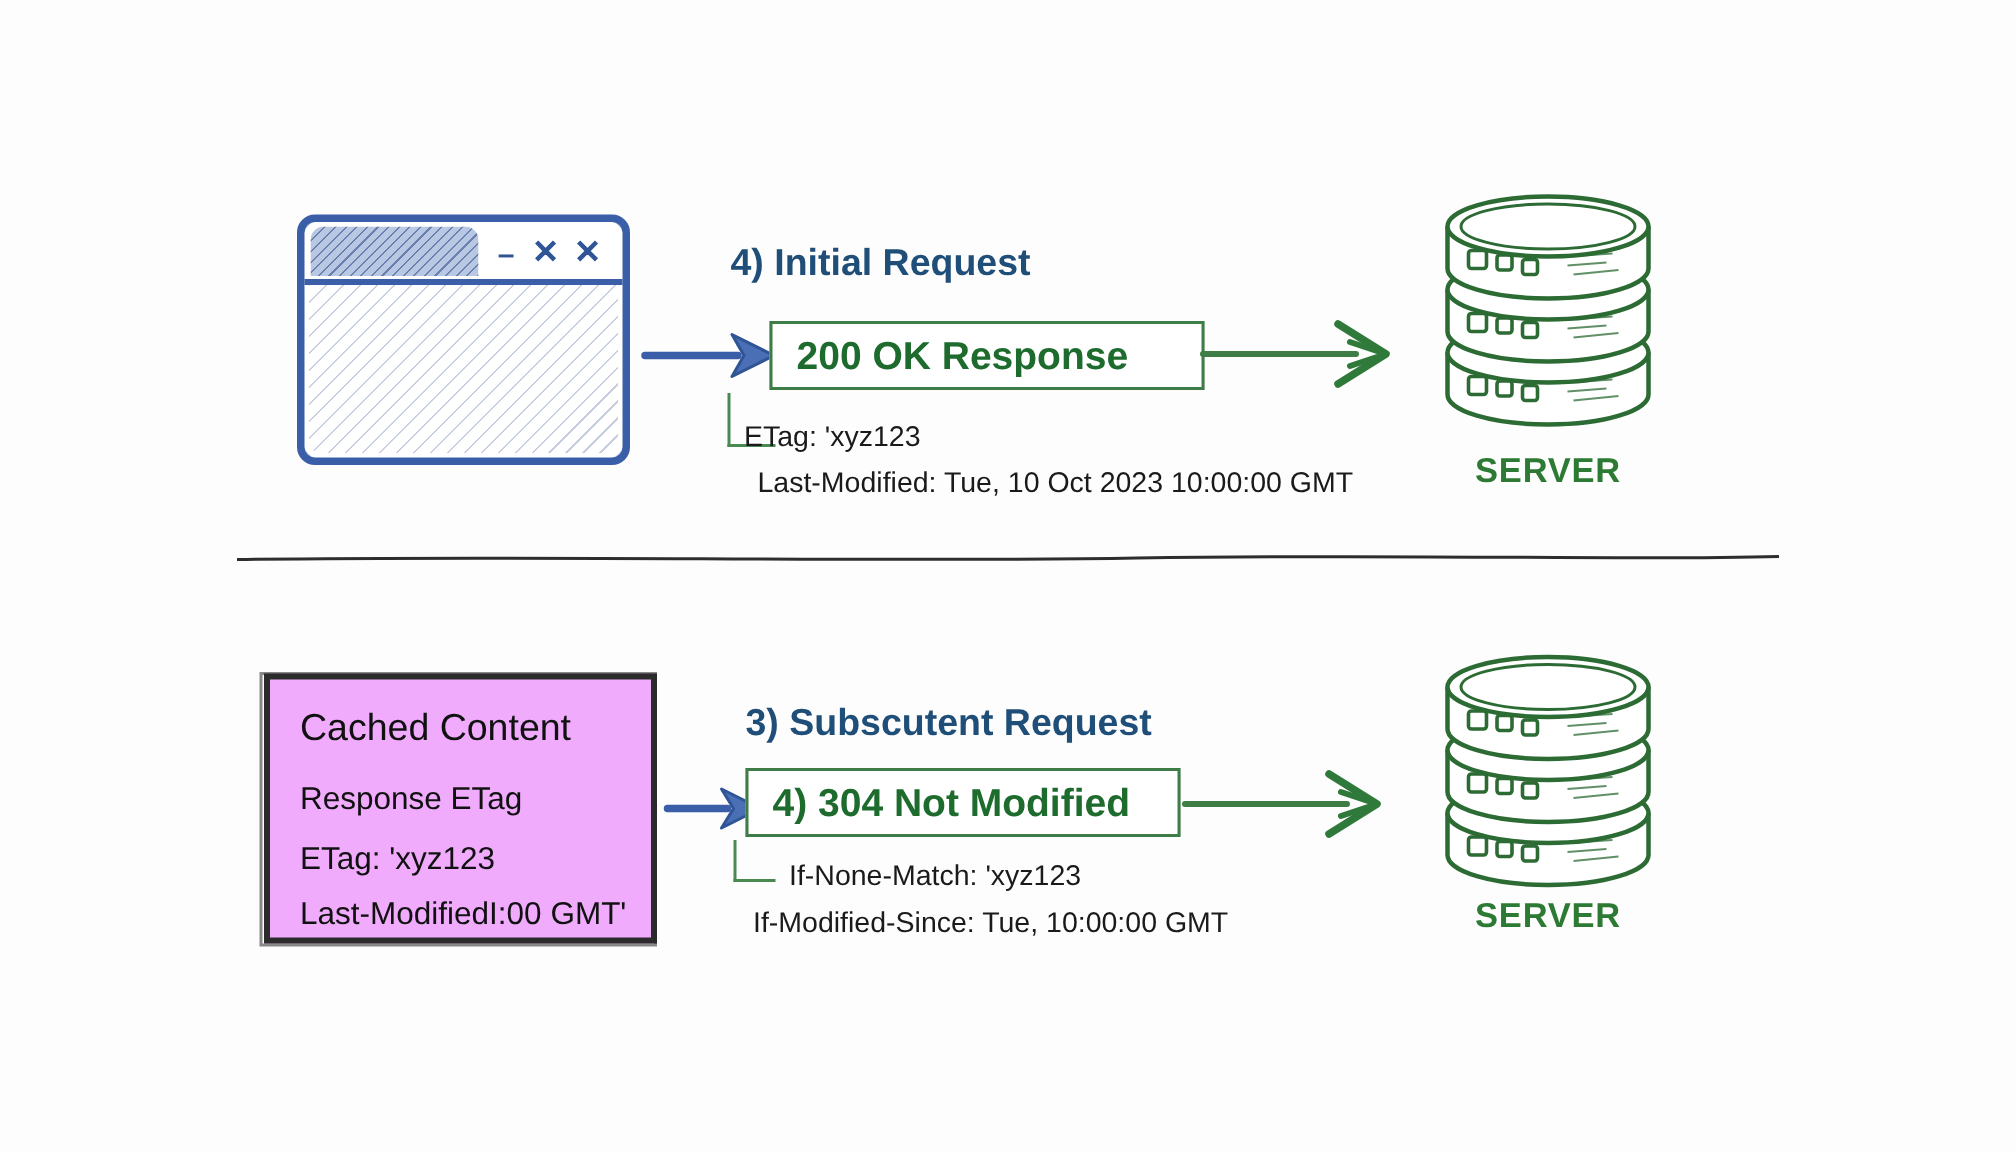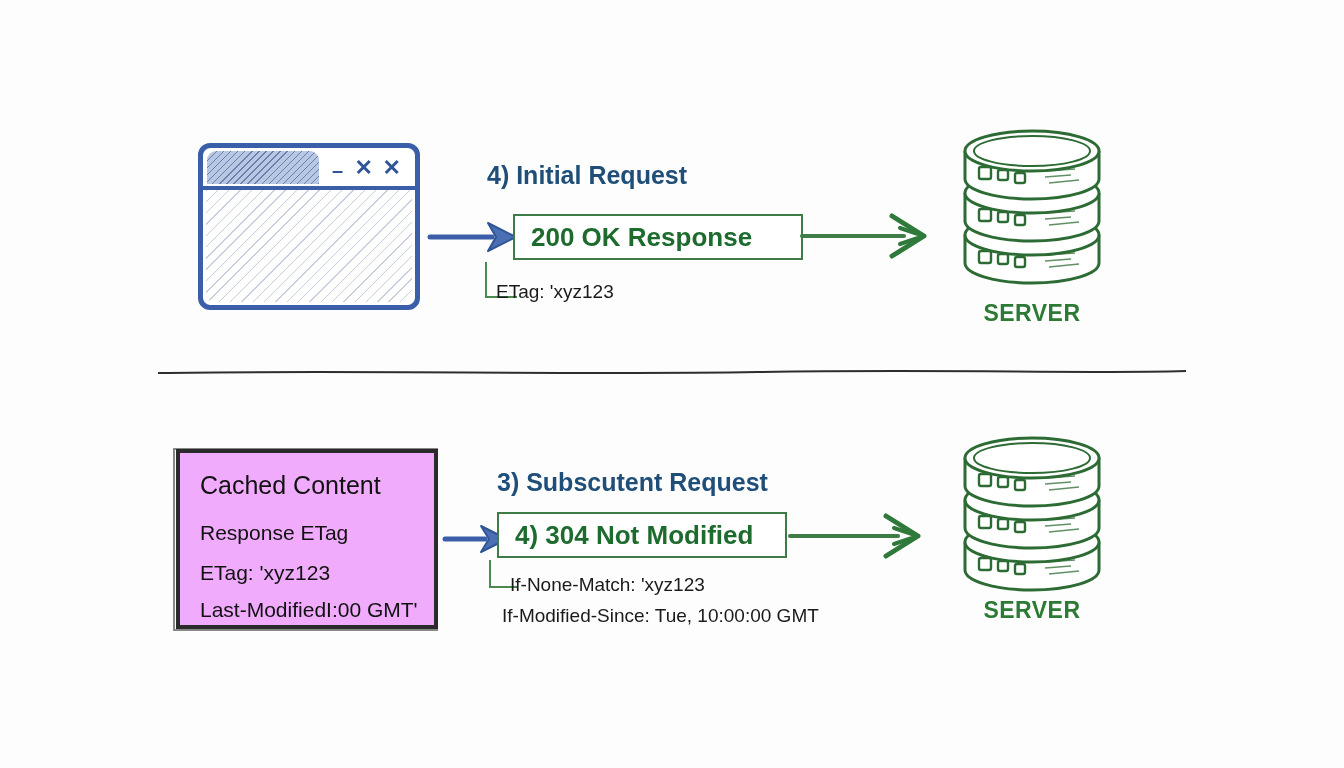--- a/index.html
+++ b/index.html
@@ -180,20 +180,21 @@
 
   <div class="abs heading" style="left:487px; top:161px;">4) Initial Request</div>
 
   <div class="abs statusbox" style="left:513px; top:214px; width:290px; height:46px;">
     <span>200 OK Response</span>
   </div>
 
   <div class="abs bracket" style="left:485px; top:262px; width:30px; height:34px;"></div>
 
   <div class="abs detail" style="left:496px; top:281px;">ETag: 'xyz123</div>
+  <div class="abs detail" style="left:505px; top:312px;">Last-Modified: Tue, 10 Oct 2023 10:00:00 GMT</div>
 
   <svg class="arrow-svg" style="left:800px; top:212px;" width="128" height="48" viewBox="0 0 128 48">
     <path d="M2,24 L104,24" stroke="#3f7d46" stroke-width="4" fill="none" stroke-linecap="round"></path>
     <path d="M92,4 L124,24 L92,44" stroke="#2f7a3a" stroke-width="5" fill="none" stroke-linecap="round" stroke-linejoin="round"></path>
     <path d="M100,16 L124,24 L100,32" stroke="#2f7a3a" stroke-width="4" fill="none" stroke-linecap="round" stroke-linejoin="round"></path>
   </svg>
 
   <div class="abs server" style="left:953px; top:123px;">
     <svg width="158" height="165" viewBox="0 0 158 165">
       <g stroke="#2d6b34" fill="#ffffff" stroke-width="3">
@@ -245,21 +246,21 @@
   </svg>
 
   <div class="abs heading" style="left:497px; top:468px;">3) Subscutent Request</div>
 
   <div class="abs statusbox" style="left:497px; top:512px; width:290px; height:46px;">
     <span>4) 304 Not Modified</span>
   </div>
 
   <div class="abs bracket" style="left:489px; top:560px; width:26px; height:26px;"></div>
 
-  <div class="abs detail" style="left:510px; top:574px;text-align:center;">If-None-Match: 'xyz123</div>
+  <div class="abs detail" style="left:526px; top:574px;text-align:center;">If-None-Match: 'xyz123</div>
   <div class="abs detail" style="left:502px; top:605px;">If-Modified-Since: Tue, 10:00:00 GMT</div>
 
   <svg class="arrow-svg" style="left:788px; top:512px;" width="134" height="48" viewBox="0 0 134 48">
     <path d="M2,24 L110,24" stroke="#3f7d46" stroke-width="4" fill="none" stroke-linecap="round"></path>
     <path d="M98,4 L130,24 L98,44" stroke="#2f7a3a" stroke-width="5" fill="none" stroke-linecap="round" stroke-linejoin="round"></path>
     <path d="M106,16 L130,24 L106,32" stroke="#2f7a3a" stroke-width="4" fill="none" stroke-linecap="round" stroke-linejoin="round"></path>
   </svg>
 
   <div class="abs server" style="left:953px; top:430px;">
     <svg width="158" height="165" viewBox="0 0 158 165">

